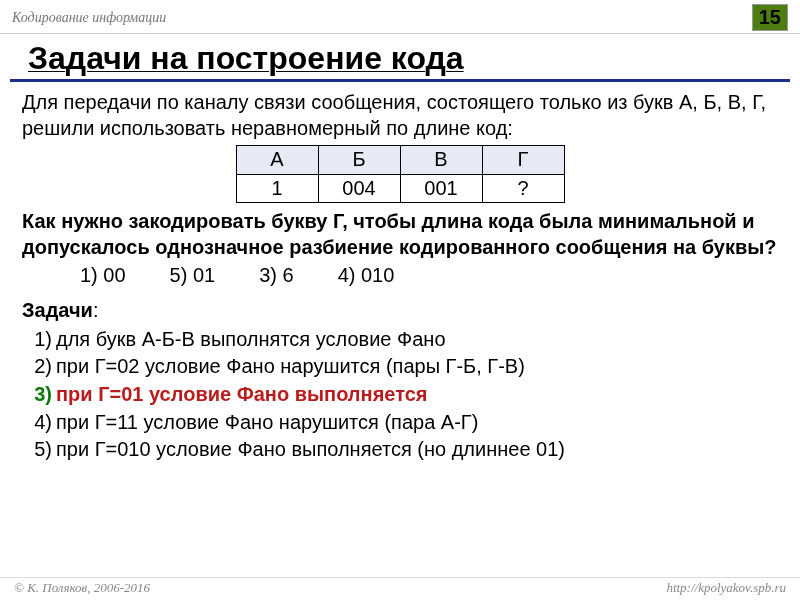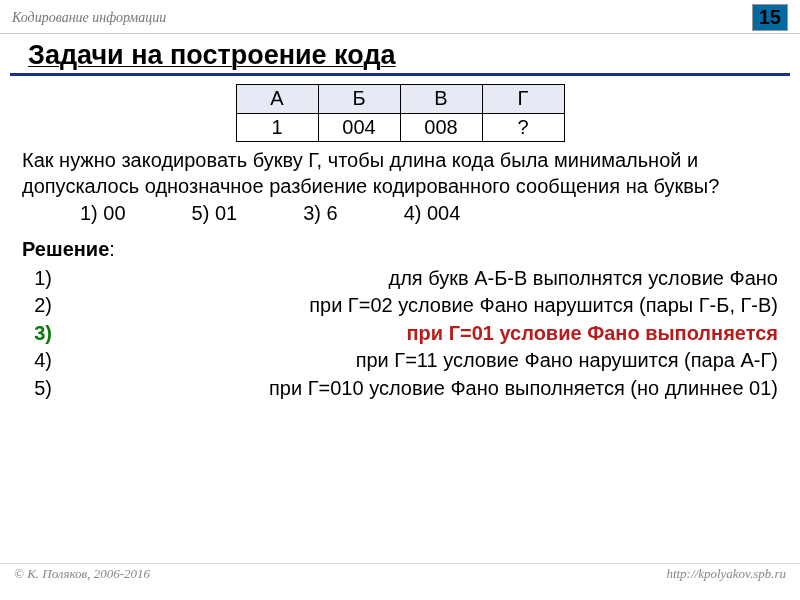--- a/index.html
+++ b/index.html
@@ -21,27 +21,27 @@
   }
   .header-topic {
     font-size: 14px;
     color: #777;
     font-style: italic;
     font-family: Georgia, 'Times New Roman', serif;
   }
   .page-num {
     font-weight: bold;
     font-size: 20px;
-    background: #0369a1;
+    background: #4d7c0f;
     border: 1px solid #999;
     padding: 1px 6px;
     color: #000;
   }
   .title {
-    font-size: 27px;
+    font-size: 32px;
     font-weight: bold;
     padding: 6px 18px 2px 18px;
     border-bottom: 3px solid #1a2f8a;
     margin: 0 10px 8px 10px;
     text-decoration: underline;
     text-decoration-thickness: 1px;
     text-underline-offset: 2px;
   }
   .content { padding: 0 22px; font-size: 20px; line-height: 1.28; }
   .problem-intro { margin-bottom: 4px; }
@@ -53,51 +53,50 @@
     border: 1px solid #000;
     padding: 1px 0;
     text-align: center;
     width: 82px;
     font-size: 20px;
   }
   .code-table th {
     background: #e6eaf5;
     font-weight: normal;
   }
-  .problem-q { margin-top: 0; }
+  .problem-q { margin-top: 0; font-weight: bold; }
   .options {
     display: flex;
     padding: 2px 0 10px 58px;
-    gap: 66px;
+    gap: 44px;
   }
   .solution-label { font-weight: bold; margin-top: 2px; }
   .sol-list {
     list-style: none;
     counter-reset: sol;
     padding-left: 4px;
     margin-top: 2px;
   }
   .sol-list li {
     counter-increment: sol;
     padding: 1px 0 1px 30px;
     position: relative;
-    text-align: right;
   }
   .sol-list li::before {
     content: counter(sol) ")";
     position: absolute;
     left: 0;
     width: 26px;
     text-align: right;
   }
   .sol-list li.correct { color: #b91c1c; font-weight: bold; }
   .sol-list li.correct::before { color: #0a7a0a; font-weight: bold; }
   .footer {
     position: absolute;
-    bottom: 18px;
+    bottom: 4px;
     left: 0; right: 0;
     display: flex;
     justify-content: space-between;
     padding: 0 14px;
     font-size: 13px;
     color: #888;
     font-style: italic;
     font-family: Georgia, 'Times New Roman', serif;
     border-top: 1px solid #ddd;
     padding-top: 2px;
@@ -107,49 +106,50 @@
 <body>
 
 <div class="header-bar">
   <span class="header-topic">Кодирование информации</span>
   <span class="page-num">15</span>
 </div>
 
 <h1 class="title">Задачи на построение кода</h1>
 
 <div class="content">
+  <div class="problem-intro">Для передачи по каналу связи сообщения, состоящего только из букв А, Б, В, Г, решили использовать неравномерный по длине код:</div>
 
   <table class="code-table">
     <tbody>
         <tr>
       <th>А</th>
       <th>Б</th>
       <th>В</th>
       <th>Г</th>
     </tr>
     <tr>
       <td>1</td>
       <td>004</td>
-      <td>008</td>
+      <td>001</td>
       <td>?</td>
     </tr>
   </tbody>
     </table>
 
   <div class="problem-q">Как нужно закодировать букву Г, чтобы длина кода была минимальной и допускалось однозначное разбиение кодированного сообщения на буквы?</div>
 
   <div class="options">
     <span>1) 00</span>
     <span>5) 01</span>
     <span>3) 6</span>
-    <span>4) 004</span>
+    <span>4) 010</span>
   </div>
 
   <div>
-    <span class="solution-label">Решение</span><span>:</span>
+    <span class="solution-label">Задачи</span><span>:</span>
     <ol class="sol-list">
       <li>для букв А-Б-В выполнятся условие Фано</li>
       <li>при Г=02 условие Фано нарушится (пары Г-Б,  Г-В)</li>
       <li class="correct">при Г=01 условие Фано выполняется</li>
       <li>при Г=11 условие Фано нарушится (пара А-Г)</li>
       <li>при Г=010 условие Фано выполняется (но длиннее 01)</li>
     </ol>
   </div>
 </div>
 

